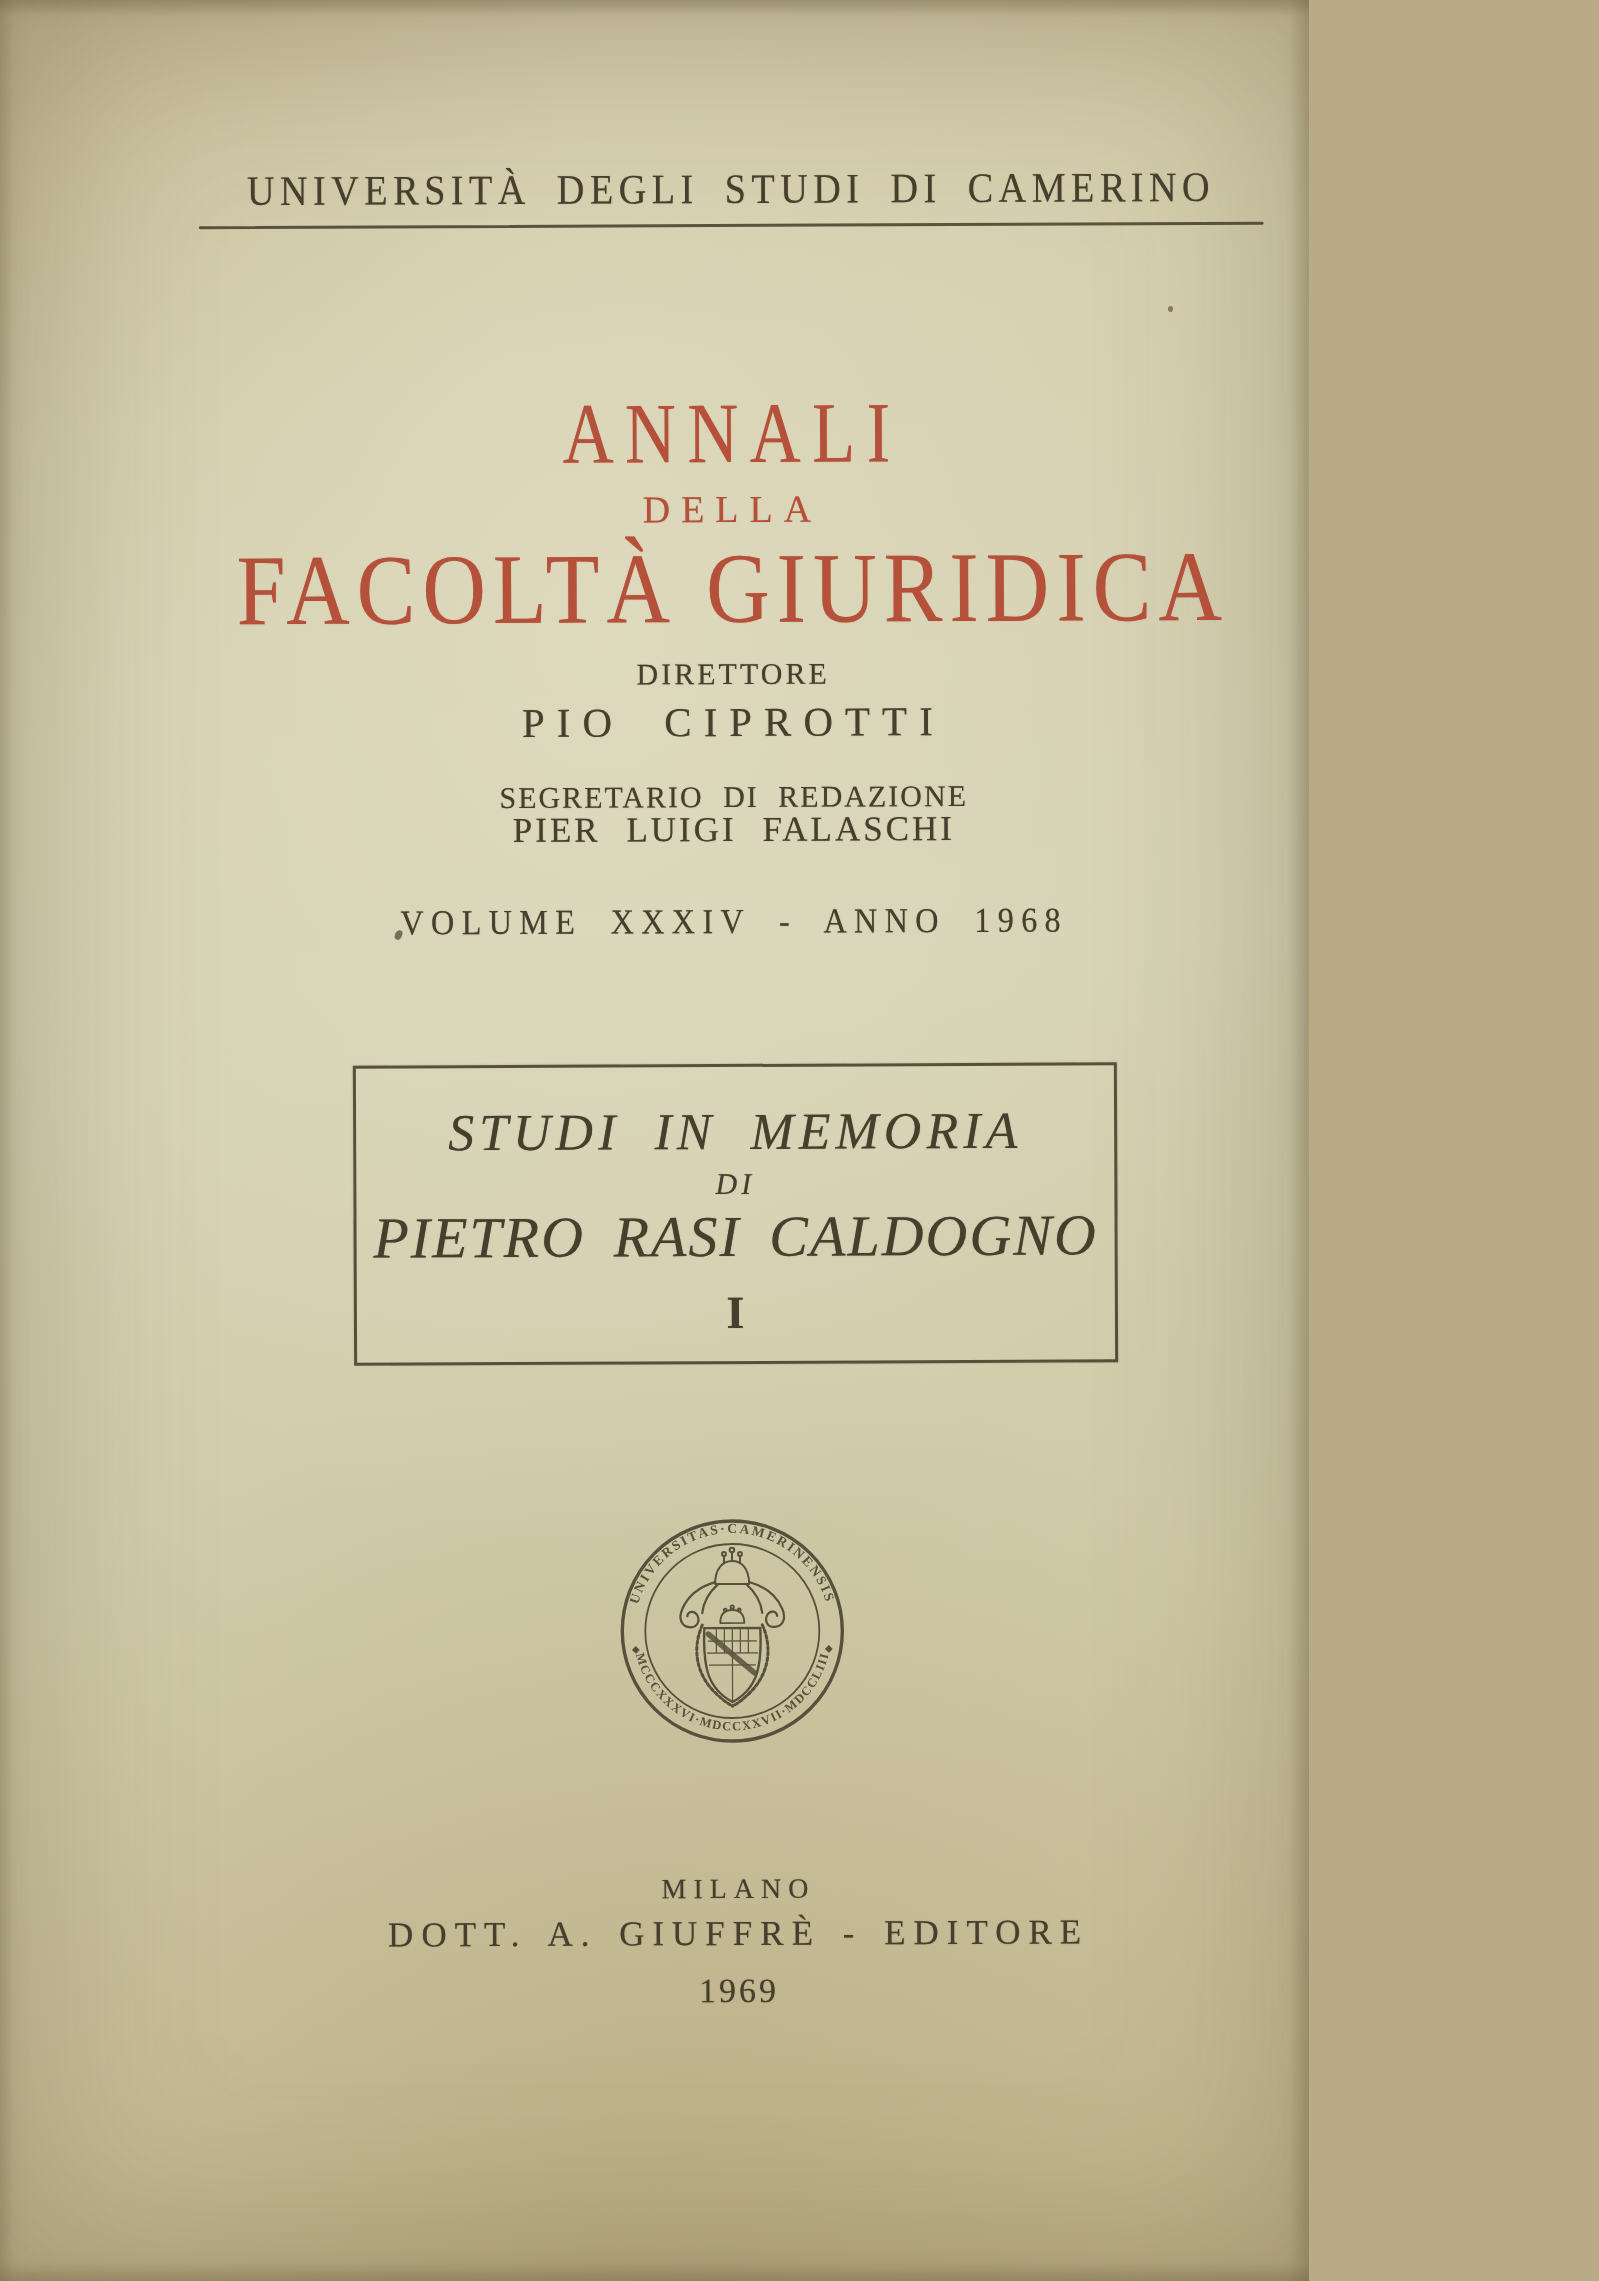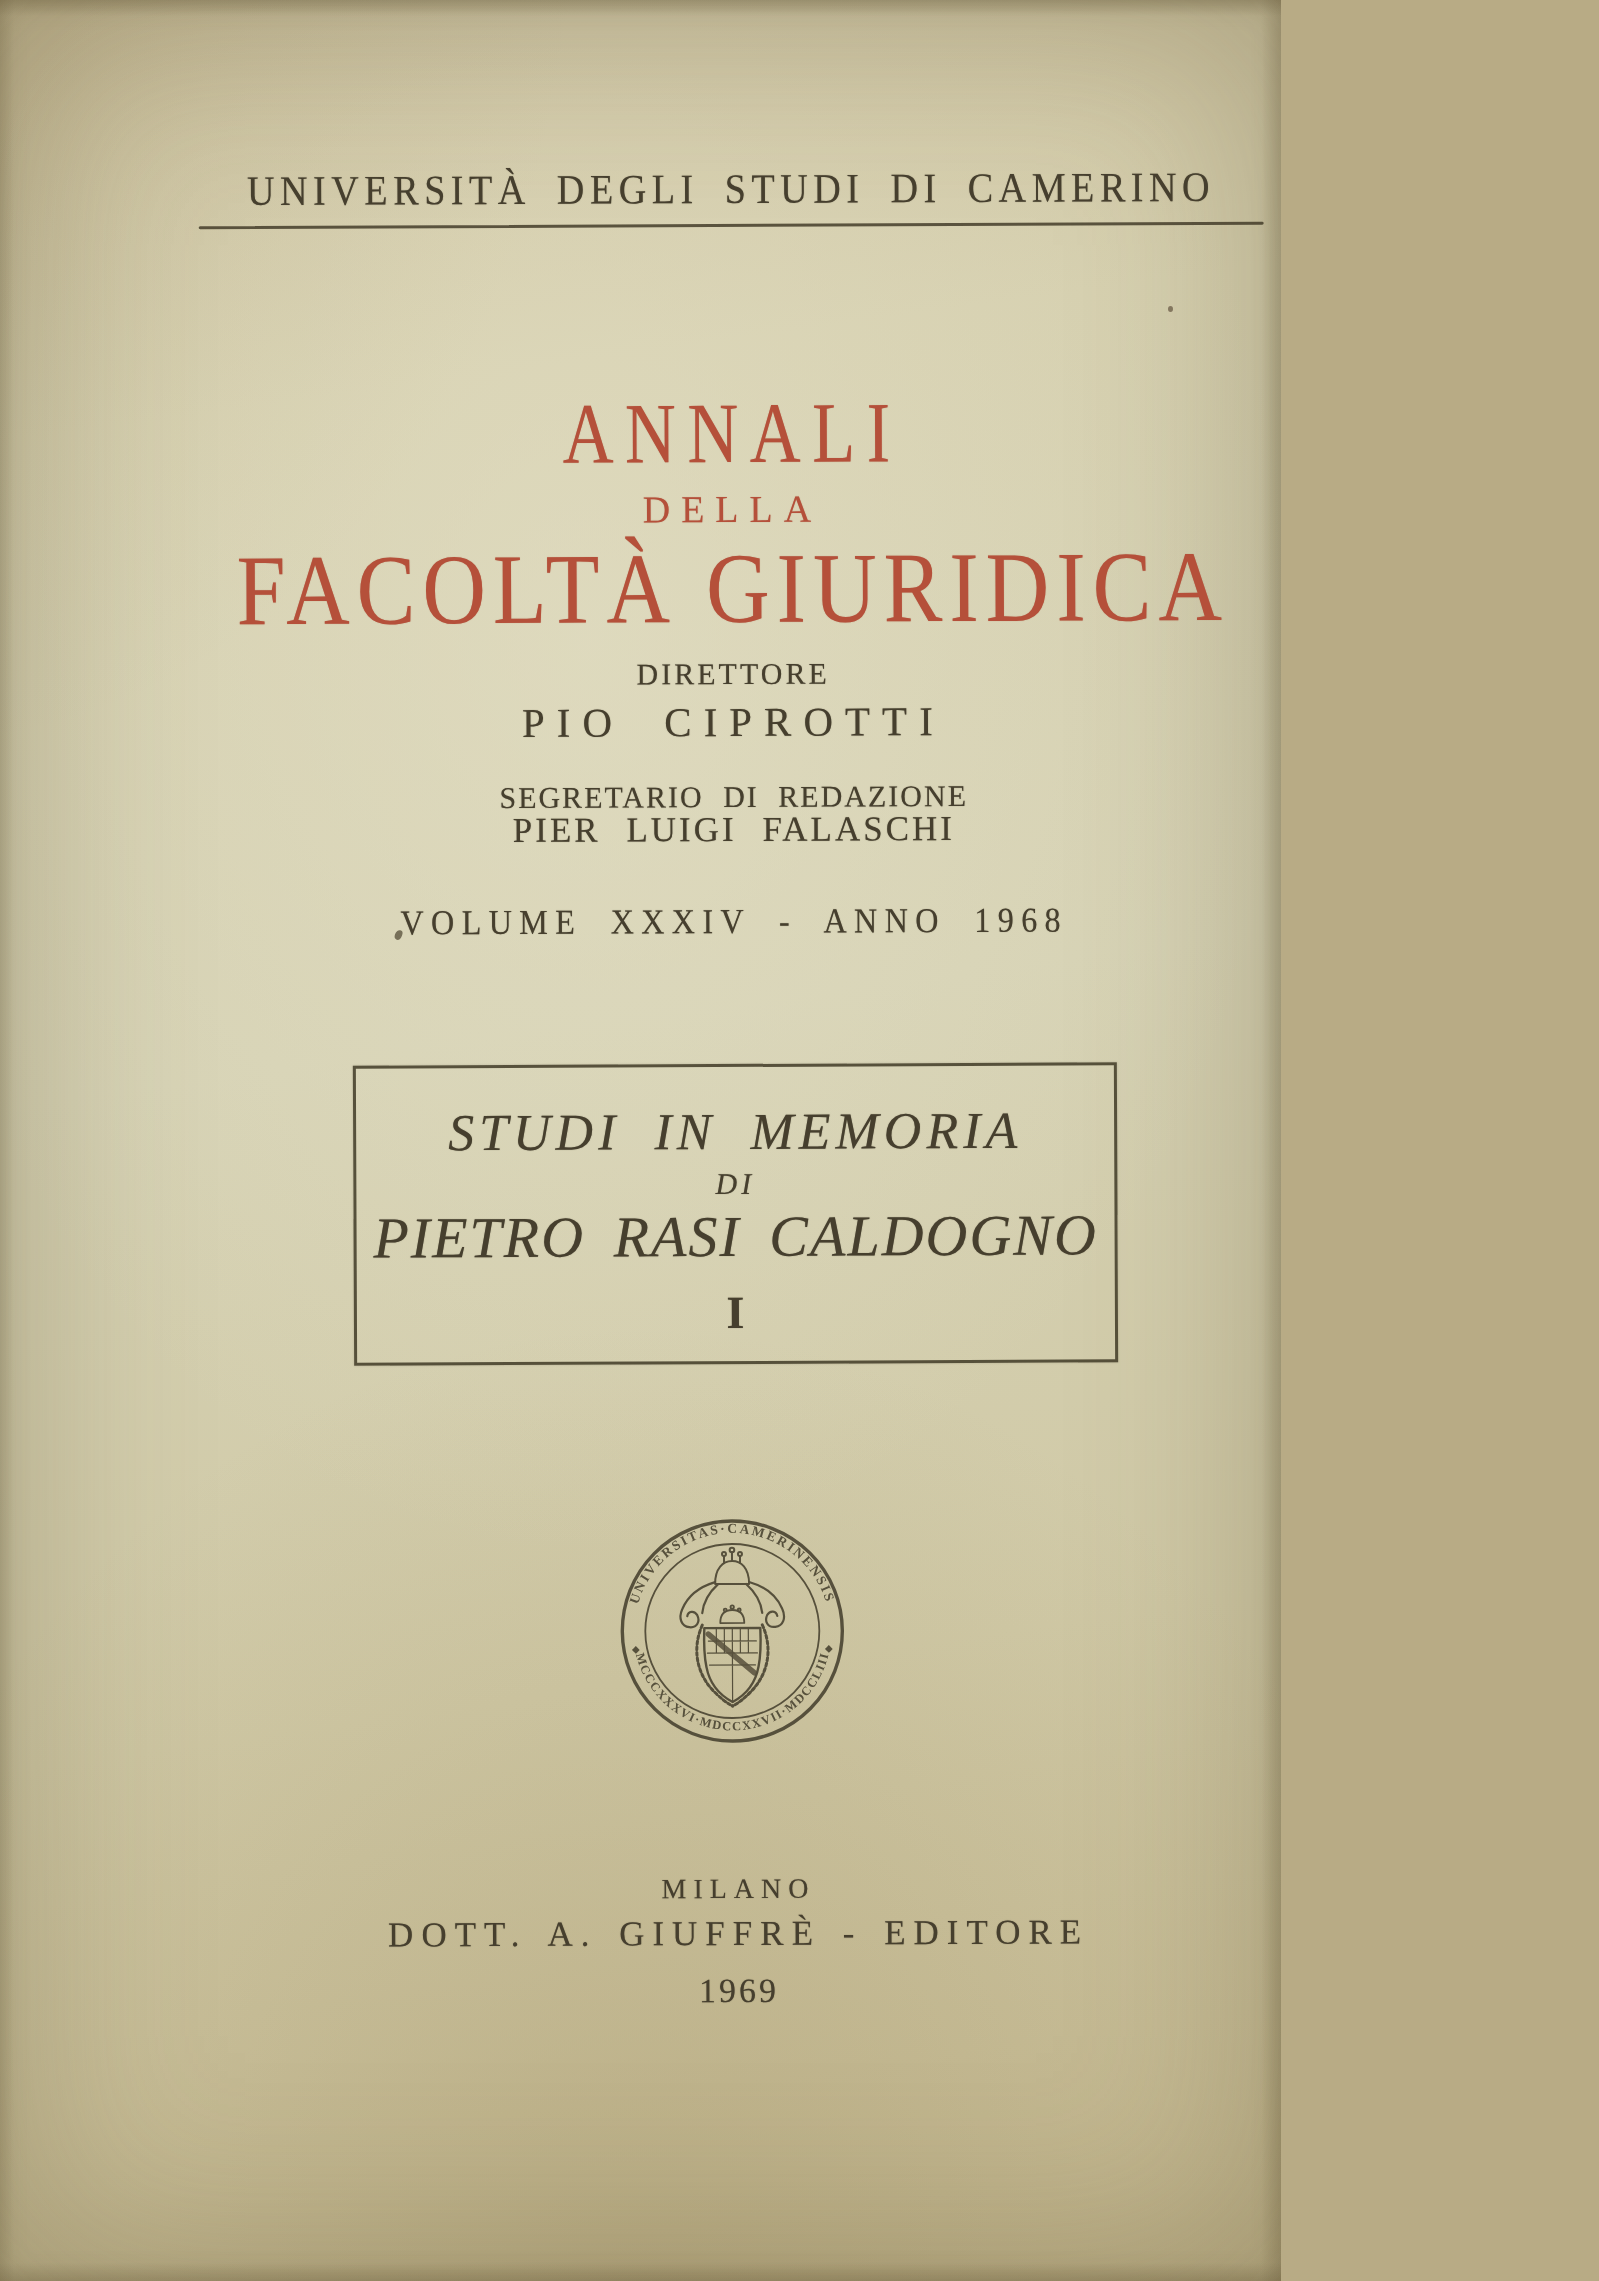--- a/index.html
+++ b/index.html
@@ -15,20 +15,21 @@
     background:#b8ab85;
   }
   .page{
     position:relative;width:1281px;height:2281px;overflow:hidden;
     background:
       radial-gradient(90% 65% at 46% 28%, rgba(229,225,200,.55) 0%, rgba(229,225,200,0) 62%),
       radial-gradient(120% 80% at 50% 102%, rgba(148,131,86,.28) 0%, rgba(148,131,86,0) 55%),
       radial-gradient(120% 90% at -5% -5%, rgba(146,130,88,.18) 0%, rgba(146,130,88,0) 42%),
       linear-gradient(172deg,#cdc29f 0%,#d5cfae 18%,#d6d2b4 45%,#d0c9a6 72%,#c6ba92 100%);
     box-shadow:inset 0 0 180px 30px rgba(95,83,50,.30), inset 0 0 26px 6px rgba(95,83,50,.16);
+    padding-left:28px;
   }
   .page::before{
     content:"";position:absolute;inset:0;pointer-events:none;
     background:
       linear-gradient(180deg, rgba(90,78,45,.28) 0, rgba(90,78,45,0) 16px),
       linear-gradient(270deg, rgba(90,78,45,.22) 0, rgba(90,78,45,0) 20px),
       linear-gradient(90deg, rgba(90,78,45,.16) 0, rgba(90,78,45,0) 14px),
       linear-gradient(0deg, rgba(90,78,45,.22) 0, rgba(90,78,45,0) 18px);
   }
   .content{

